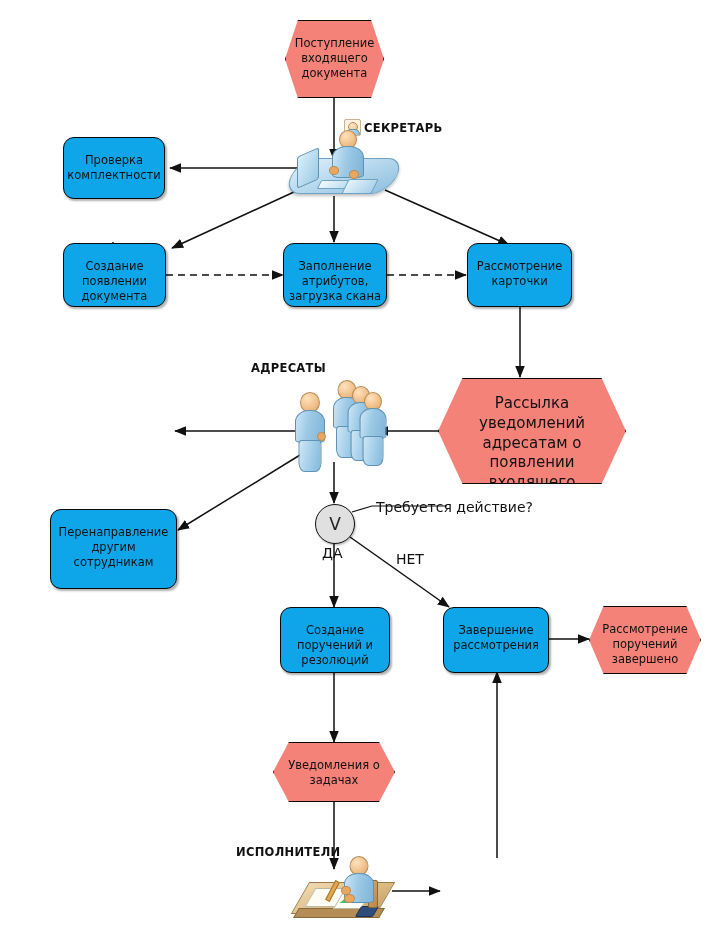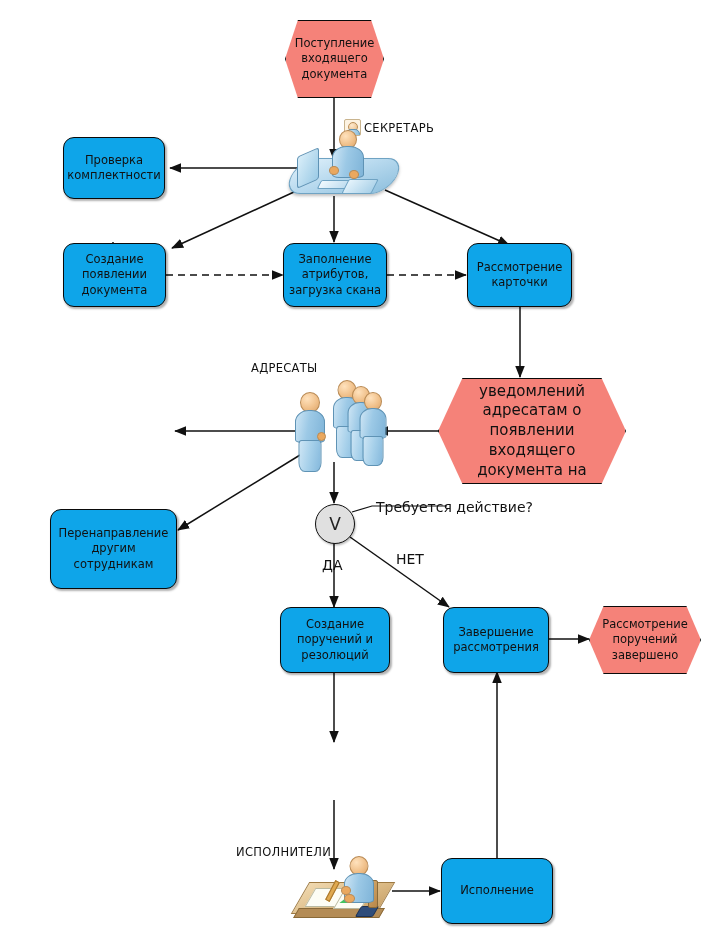--- a/index.html
+++ b/index.html
@@ -5,21 +5,21 @@
   html,body{margin:0;padding:0;background:#ffffff;}
   body{
     font-family:"DejaVu Sans","Liberation Sans",sans-serif;
     width:713px;height:947px;overflow:hidden;position:relative;
   }
   #canvas{position:relative;width:713px;height:947px;}
   svg.edges{position:absolute;left:0;top:0;width:713px;height:947px;pointer-events:none;}
 
   .node{
     position:absolute;box-sizing:border-box;
-    display:flex;align-items:center;justify-content:center;text-align:center;
+    display:flex;align-items:flex-start;justify-content:center;text-align:center;
     font-size:11.5px;color:#111;line-height:1.32;
     padding:15px 5px;
   }
   .node.proc{
     background:#0ea5e9;border:1.4px solid #0a0a0a;border-radius:11px;
     box-shadow:1.5px 2px 2px rgba(0,0,0,.30);
   }
   .node.hex{
     background:#f58279;border:1.4px solid #0a0a0a;
     clip-path:polygon(13% 0%,87% 0%,100% 50%,87% 100%,13% 100%,0% 50%);
@@ -29,21 +29,21 @@
 
   .gate{
     position:absolute;width:38px;height:38px;border-radius:50%;
     background:#e0e0e0;border:1.4px solid #111;
     display:flex;align-items:center;justify-content:center;
     font-size:17px;color:#222;
     box-shadow:1px 1.5px 2px rgba(0,0,0,.25);
   }
 
   .lane-label{
-    position:absolute;font-weight:normal;font-size:11.5px;color:#111;
+    position:absolute;font-weight:bold;font-size:11.5px;color:#111;
     letter-spacing:.3px;white-space:nowrap;
   }
   .edge-label{
     position:absolute;font-size:14px;color:#111;white-space:nowrap;
   }
 
   
   .person{position:absolute;}
   .person .head{
     position:absolute;left:50%;transform:translateX(-50%);
@@ -221,30 +221,30 @@
   </div>
 
   <div class="node proc" style="left:443px;top:607px;width:106px;height:66px;">
     <span>Завершение рассмотрения</span>
   </div>
 
   <div class="node hex" style="left:589px;top:606px;width:112px;height:68px;">
     <span class="txt">Рассмотрение поручений завершено</span>
   </div>
 
-
-  <div class="node proc" style="left:441px;top:858px;width:112px;height:66px;">
-    <span>Исполнение</span>
-  </div>
+  <div class="node hex" style="left:273px;top:742px;width:122px;height:60px;">
+    <span class="txt">Уведомления о задачах</span>
+  </div>
+
 
   <div class="gate" style="left:315px;top:504px;">
     <span>V</span>
   </div>
   <div class="edge-label" style="left:376px;top:499px;">Требуется действие?</div>
-  <div class="edge-label" style="left:322px;top:557px;text-align:right;">ДА</div>
+  <div class="edge-label" style="left:322px;top:545px;text-align:right;">ДА</div>
   <div class="edge-label" style="left:396px;top:551px;">НЕТ</div>
 
   <div class="lane-label" style="left:364px;top:121px;">СЕКРЕТАРЬ</div>
   <div class="lane-label" style="left:251px;top:361px;">АДРЕСАТЫ</div>
   <div class="lane-label" style="left:236px;top:845px;">ИСПОЛНИТЕЛИ</div>
 
   <div class="avatar-mini" style="left:344px;top:119px;">
     <div class="h"></div>
       <div class="b"></div>
   </div>

